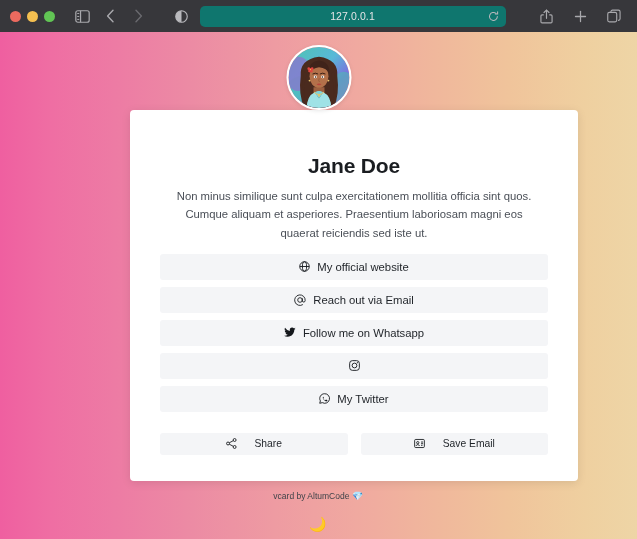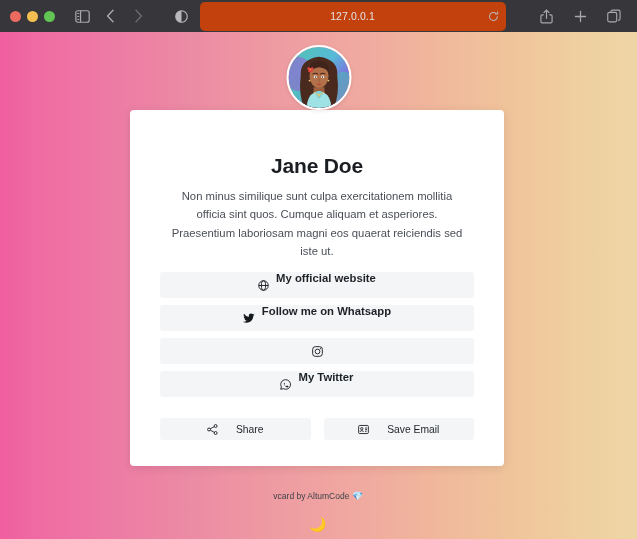--- a/index.html
+++ b/index.html
@@ -38,22 +38,22 @@
   .nav-group { display: flex; align-items: center; gap: 2px; margin-left: 2px; }
 
   .url-zone {
     flex: 1;
     display: flex; align-items: center; justify-content: center;
     gap: 8px;
     padding: 0 8px;
   }
   .reader-icon { color: #b9b9bd; display: flex; align-items: center; margin-right: 4px; }
   .url-bar {
-    width: 306px; height: 29px;
-    background: #c2410c;
+    width: 306px; height: 21px;
+    background: #0f766e;
     border-radius: 5px;
     display: flex; align-items: center;
     position: relative;
     padding: 0 8px;
   }
   .url-text {
     flex: 1;
     text-align: center;
     color: #e4e4e6;
     font-size: 10.5px;
@@ -94,21 +94,21 @@
     border: 2.5px solid #ffffff;
     overflow: hidden;
     display: block;
     box-shadow: 0 1px 4px rgba(0,0,0,0.10);
   }
 
   .card {
     position: absolute;
     top: 78px;
     left: 130px;
-    width: 374px;
+    width: 448px;
     background: #ffffff;
     border-radius: 4px;
     box-shadow: 0 2px 10px rgba(0,0,0,0.10);
     padding: 44px 30px 26px;
     z-index: 2;
   }
 
   .profile-name {
     text-align: center;
     font-size: 21px;
@@ -125,29 +125,29 @@
     padding: 0 6px;
     margin-bottom: 12px;
   }
 
   .links { display: flex; flex-direction: column; gap: 7px; }
   .link-btn {
     height: 26px;
     background: #f4f5f7;
     border-radius: 3px;
     display: flex;
+    align-items: center;
     justify-content: center;
     gap: 7px;
     color: #1e2227;
     font-size: 11.3px;
     cursor: pointer;
     border: none;
     width: 100%;
     font-family: inherit;
-    font-weight: bold;
   }
   .link-icon { display: flex; align-items: center; color: #15181c; }
   .link-icon svg { display: block; }
 
   .actions {
     display: flex;
     gap: 13px;
     margin-top: 21px;
   }
   .action-btn {
@@ -341,20 +341,29 @@
         <span class="link-icon">
           <svg width="11" height="11" viewBox="0 0 12 12" fill="none" stroke="currentColor" stroke-width="1">
             <circle cx="6" cy="6" r="5.2"></circle>
             <ellipse cx="6" cy="6" rx="2.3" ry="5.2"></ellipse>
             <line x1="0.9" y1="6" x2="11.1" y2="6"></line>
           </svg>
         </span>
         <span>My official website</span>
       </button>
 
+      <button class="link-btn">
+        <span class="link-icon">
+          <svg width="12" height="12" viewBox="0 0 13 13" fill="none" stroke="currentColor" stroke-width="0.95">
+            <circle cx="6.5" cy="6.5" r="2.5"></circle>
+            <path d="M9 4.6 v3.1 a1.6 1.6 0 0 0 3.1 -0.6 A5.7 5.7 0 1 0 9.6 11.4"></path>
+          </svg>
+        </span>
+        <span>Reach out via Email</span>
+      </button>
 
       <button class="link-btn">
         <span class="link-icon">
           <svg width="12" height="11" viewBox="0 0 14 12" fill="currentColor">
             <path d="M13.6 1.5a5.4 5.4 0 0 1-1.6.45A2.76 2.76 0 0 0 13.2.42a5.5 5.5 0 0 1-1.74.67A2.74 2.74 0 0 0 6.8 3.6c0 .21.02.42.07.62A7.78 7.78 0 0 1 1.22.56a2.74 2.74 0 0 0 .85 3.66 2.7 2.7 0 0 1-1.24-.34v.03a2.74 2.74 0 0 0 2.2 2.69 2.8 2.8 0 0 1-1.24.05 2.75 2.75 0 0 0 2.56 1.9A5.5 5.5 0 0 1 0 9.68a7.76 7.76 0 0 0 4.2 1.23c5.04 0 7.8-4.18 7.8-7.8l-.01-.36A5.55 5.55 0 0 0 13.6 1.5z"></path>
           </svg>
         </span>
         <span>Follow me on Whatsapp</span>
       </button>
 

